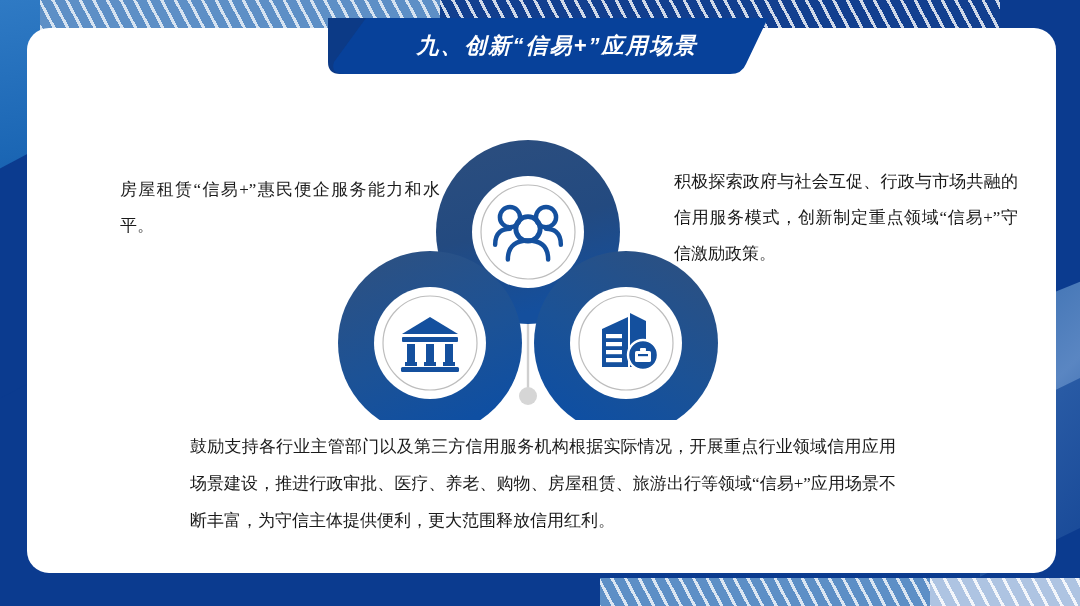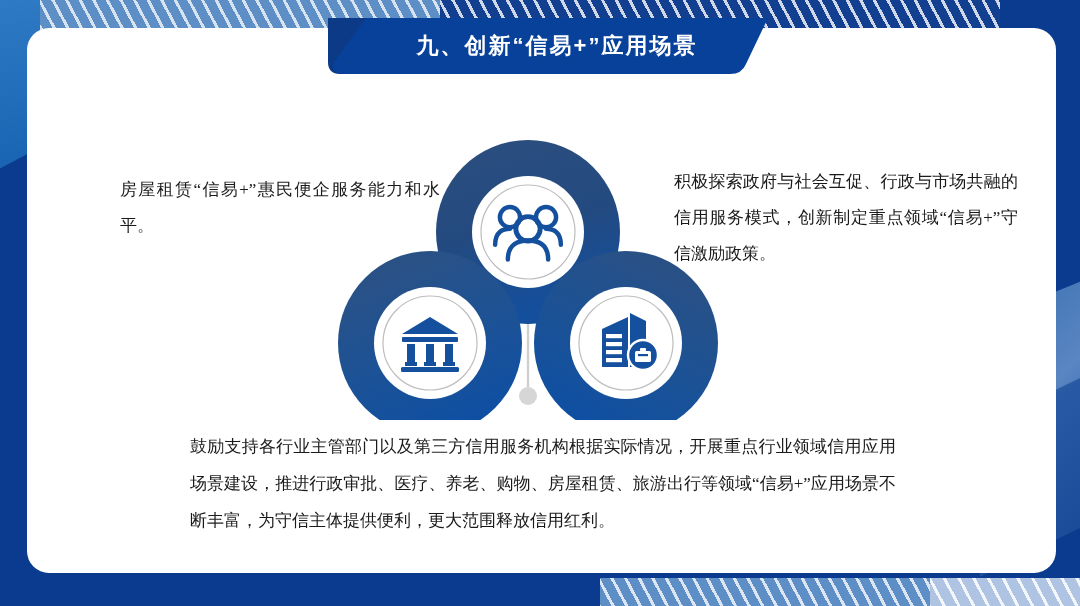--- a/index.html
+++ b/index.html
@@ -89,20 +89,21 @@
     position:absolute;left:328px;top:18px;width:440px;height:56px;
     color:#ffffff;
   }
   .banner svg{position:absolute;inset:0;}
   .banner-title{
     position:absolute;inset:0;
     display:flex;align-items:center;justify-content:center;
     font-size:22px;font-weight:700;letter-spacing:2px;
     font-family:"Liberation Sans","DejaVu Sans",sans-serif;
     padding-left:18px;
+    font-style:italic;
   }
 
   
   .diagram{position:absolute;left:320px;top:140px;width:400px;height:280px;}
   .diagram svg{display:block;}
 
   
   .txt{
     position:absolute;color:#1a1a1a;
     font-family:"Liberation Serif","DejaVu Serif",serif;

